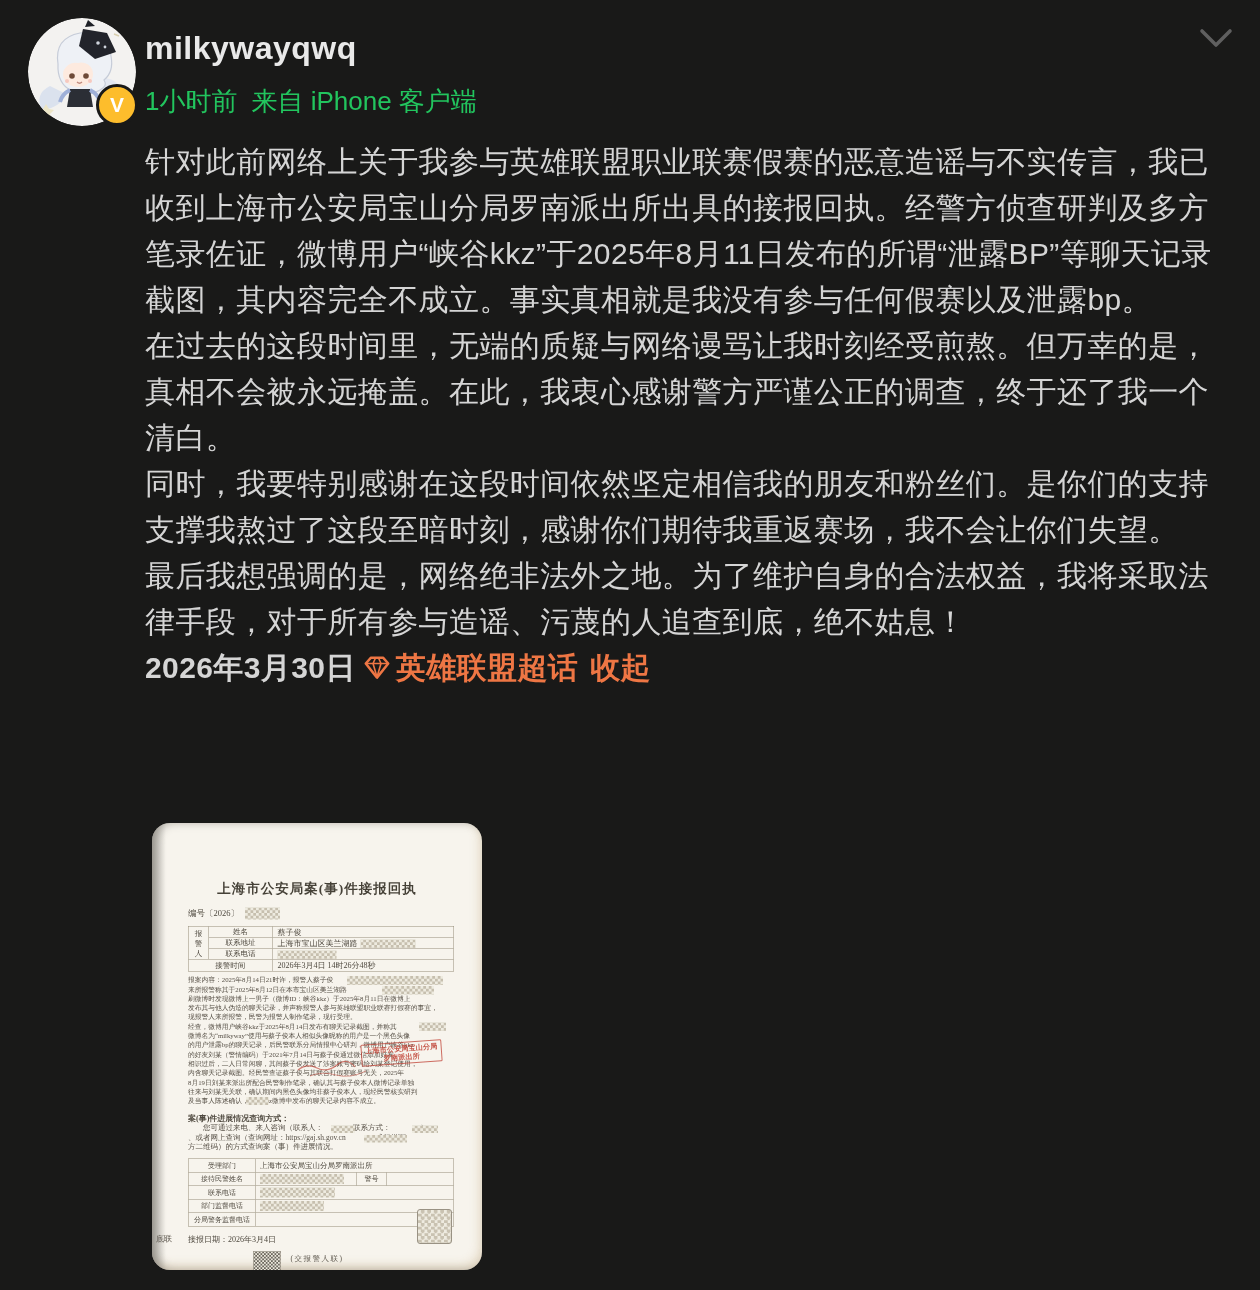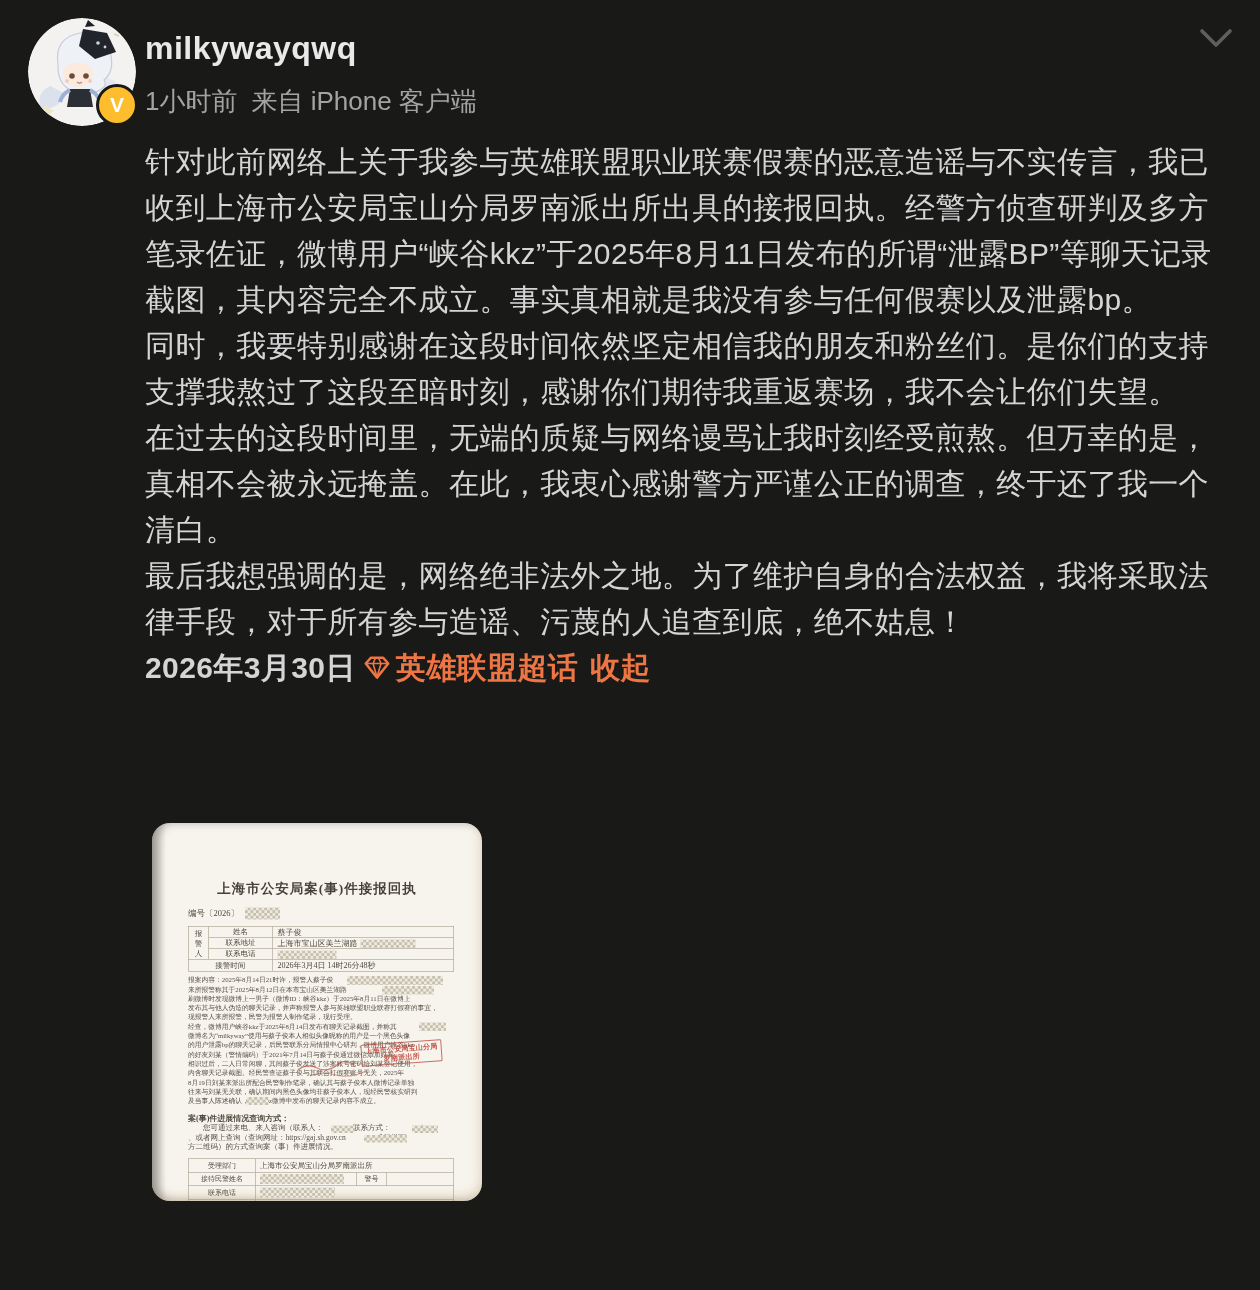--- a/index.html
+++ b/index.html
@@ -13,39 +13,39 @@
 
   
   .avatar-wrap{position:absolute;left:28px;top:18px;width:108px;height:108px;}
   .avatar-wrap svg{display:block;border-radius:50%;}
   .v-badge{
     position:absolute;left:68px;top:66px;width:36px;height:36px;border-radius:50%;
     background:#fdbd2c;border:3px solid #191918;color:#fff;
     font-weight:bold;font-size:21px;display:flex;align-items:center;justify-content:center;
   }
   .username{position:absolute;left:145px;top:30px;font-size:32px;font-weight:bold;color:#e9e9e9;letter-spacing:.5px;}
-  .meta{position:absolute;left:145px;top:84px;font-size:26px;color:#a3a3a3;}
+  .meta{position:absolute;left:145px;top:84px;font-size:26px;color:#22c55e;}
   .meta .src{margin-left:14px;}
   .chevron{position:absolute;right:24px;top:26px;width:40px;height:26px;cursor:pointer;}
 
   
   .content{
     position:absolute;left:145px;top:139px;width:1092px;
     font-size:30px;line-height:46px;color:#d5d5d5;
     letter-spacing:.4px;word-break:break-all;
   }
   .content p{margin:0;}
   .date-line{white-space:nowrap;font-weight:bold;}
   .topic-link{color:#ee7644;cursor:pointer;}
   .topic-icon{display:inline-block;width:30px;height:30px;vertical-align:-4px;margin:0 4px 0 6px;}
   .collapse-link{color:#ee7644;margin-left:12px;cursor:pointer;}
 
   
   .photo{
-    position:absolute;left:152px;top:823px;width:330px;height:378px;
+    position:absolute;left:152px;top:823px;width:330px;height:447px;
     background:#f7f4ed;border-radius:18px;overflow:hidden;
     box-shadow:inset 5px 0 9px rgba(95,93,88,.38), inset -3px -5px 10px rgba(196,166,116,.30);
   }
   .photo::before{
     content:"";position:absolute;left:0;top:0;bottom:0;width:14px;
     background:linear-gradient(90deg,rgba(120,118,112,.5),rgba(120,118,112,0));
     z-index:3;pointer-events:none;
   }
   .doc2x{
     position:absolute;left:0;top:0;width:660px;height:894px;
@@ -145,22 +145,22 @@
   <div class="meta">
     <span>1小时前</span><span class="src">来自 iPhone 客户端</span>
   </div>
 
   <svg class="chevron" viewBox="0 0 40 26">
     <polyline points="6,5 20,19 34,5" fill="none" stroke="#5f5f5f" stroke-width="3.6" stroke-linecap="round" stroke-linejoin="round"></polyline>
   </svg>
 
   <div class="content">
     <p>针对此前网络上关于我参与英雄联盟职业联赛假赛的恶意造谣与不实传言，我已收到上海市公安局宝山分局罗南派出所出具的接报回执。经警方侦查研判及多方笔录佐证，微博用户“峡谷kkz”于2025年8月11日发布的所谓“泄露BP”等聊天记录截图，其内容完全不成立。事实真相就是我没有参与任何假赛以及泄露bp。</p>
+    <p>在过去的这段时间里，无端的质疑与网络谩骂让我时刻经受煎熬。但万幸的是，真相不会被永远掩盖。在此，我衷心感谢警方严谨公正的调查，终于还了我一个清白。</p>
     <p>同时，我要特别感谢在这段时间依然坚定相信我的朋友和粉丝们。是你们的支持支撑我熬过了这段至暗时刻，感谢你们期待我重返赛场，我不会让你们失望。</p>
-    <p>在过去的这段时间里，无端的质疑与网络谩骂让我时刻经受煎熬。但万幸的是，真相不会被永远掩盖。在此，我衷心感谢警方严谨公正的调查，终于还了我一个清白。</p>
     <p>最后我想强调的是，网络绝非法外之地。为了维护自身的合法权益，我将采取法律手段，对于所有参与造谣、污蔑的人追查到底，绝不姑息！</p>
     <p class="date-line">
       <span>2026年3月30日</span><span class="topic-link"><svg class="topic-icon" viewBox="0 0 24 24">
             <path d="M7.2 4.5 h9.6 L21 9.2 12 20.5 3 9.2 Z" fill="none" stroke="#ee7644" stroke-width="2" stroke-linejoin="round"></path>
             <path d="M3.6 9.2 h16.8 M12 20 8.8 9.2 10.8 4.8 M12 20 15.2 9.2 13.2 4.8" fill="none" stroke="#ee7644" stroke-width="1.3" stroke-linejoin="round"></path>
           </svg><span>英雄联盟超话</span></span><span class="collapse-link">收起</span>
     </p>
   </div>
 
   <div class="photo">

